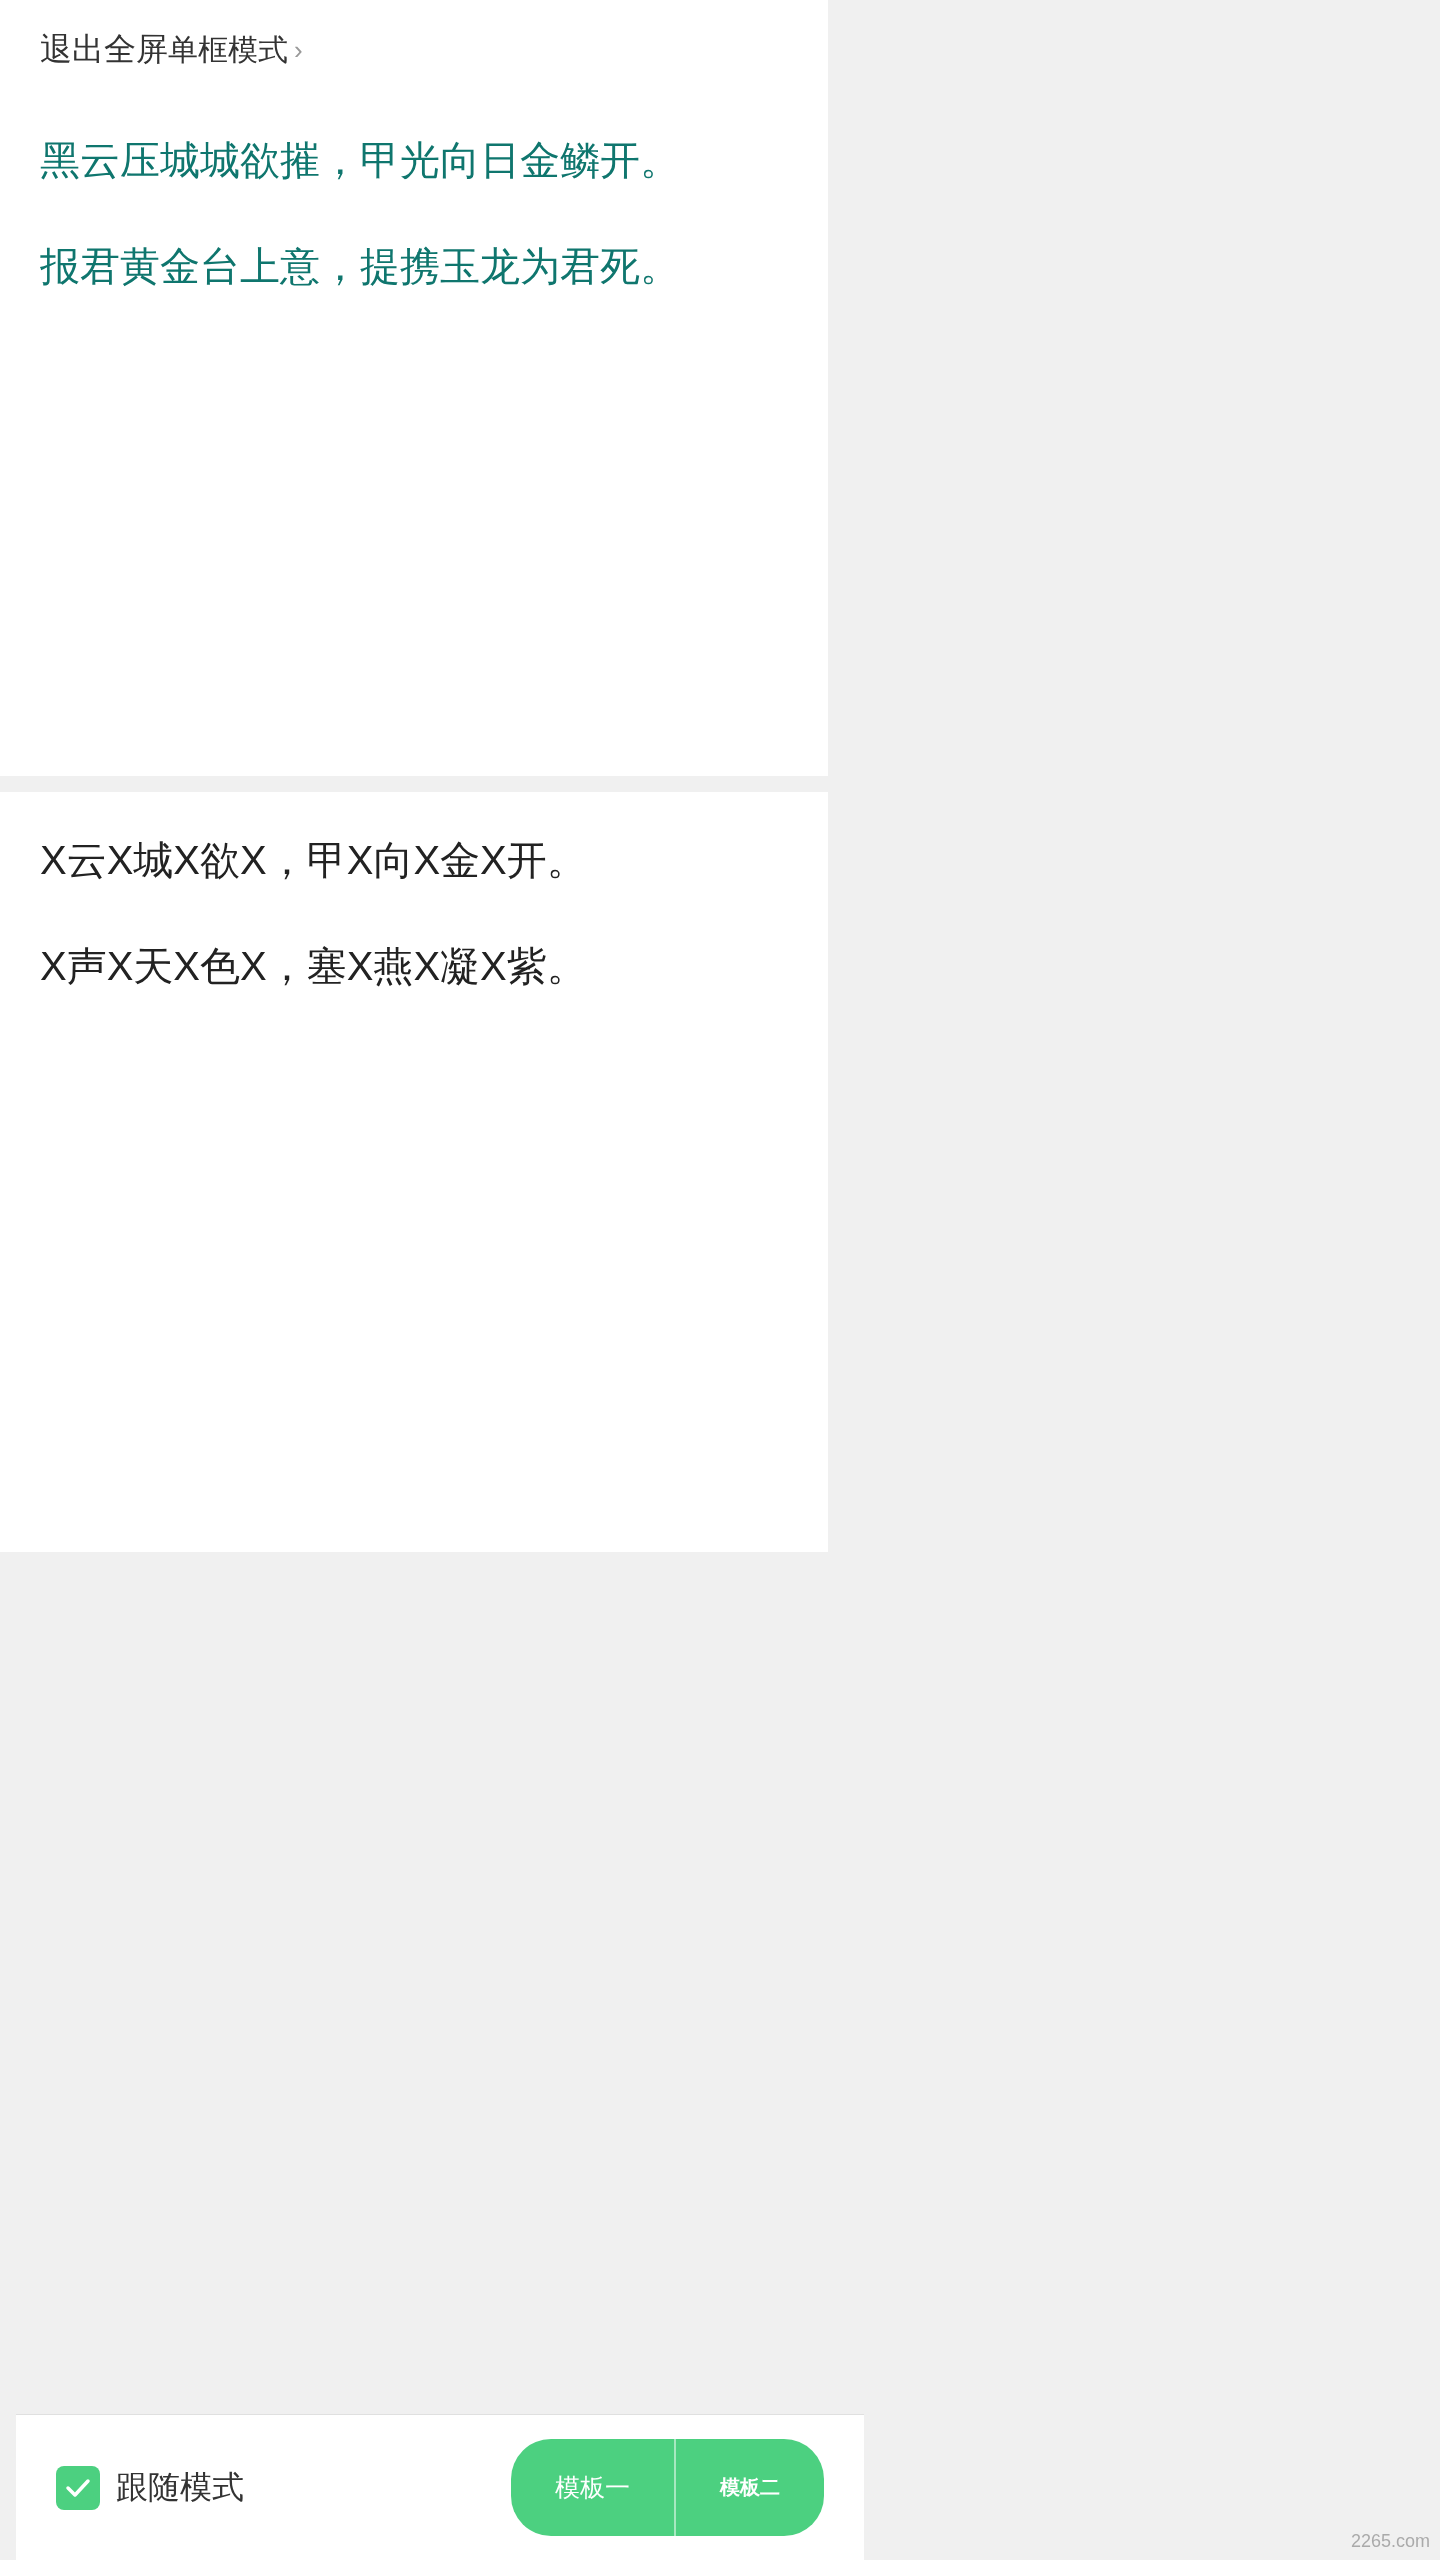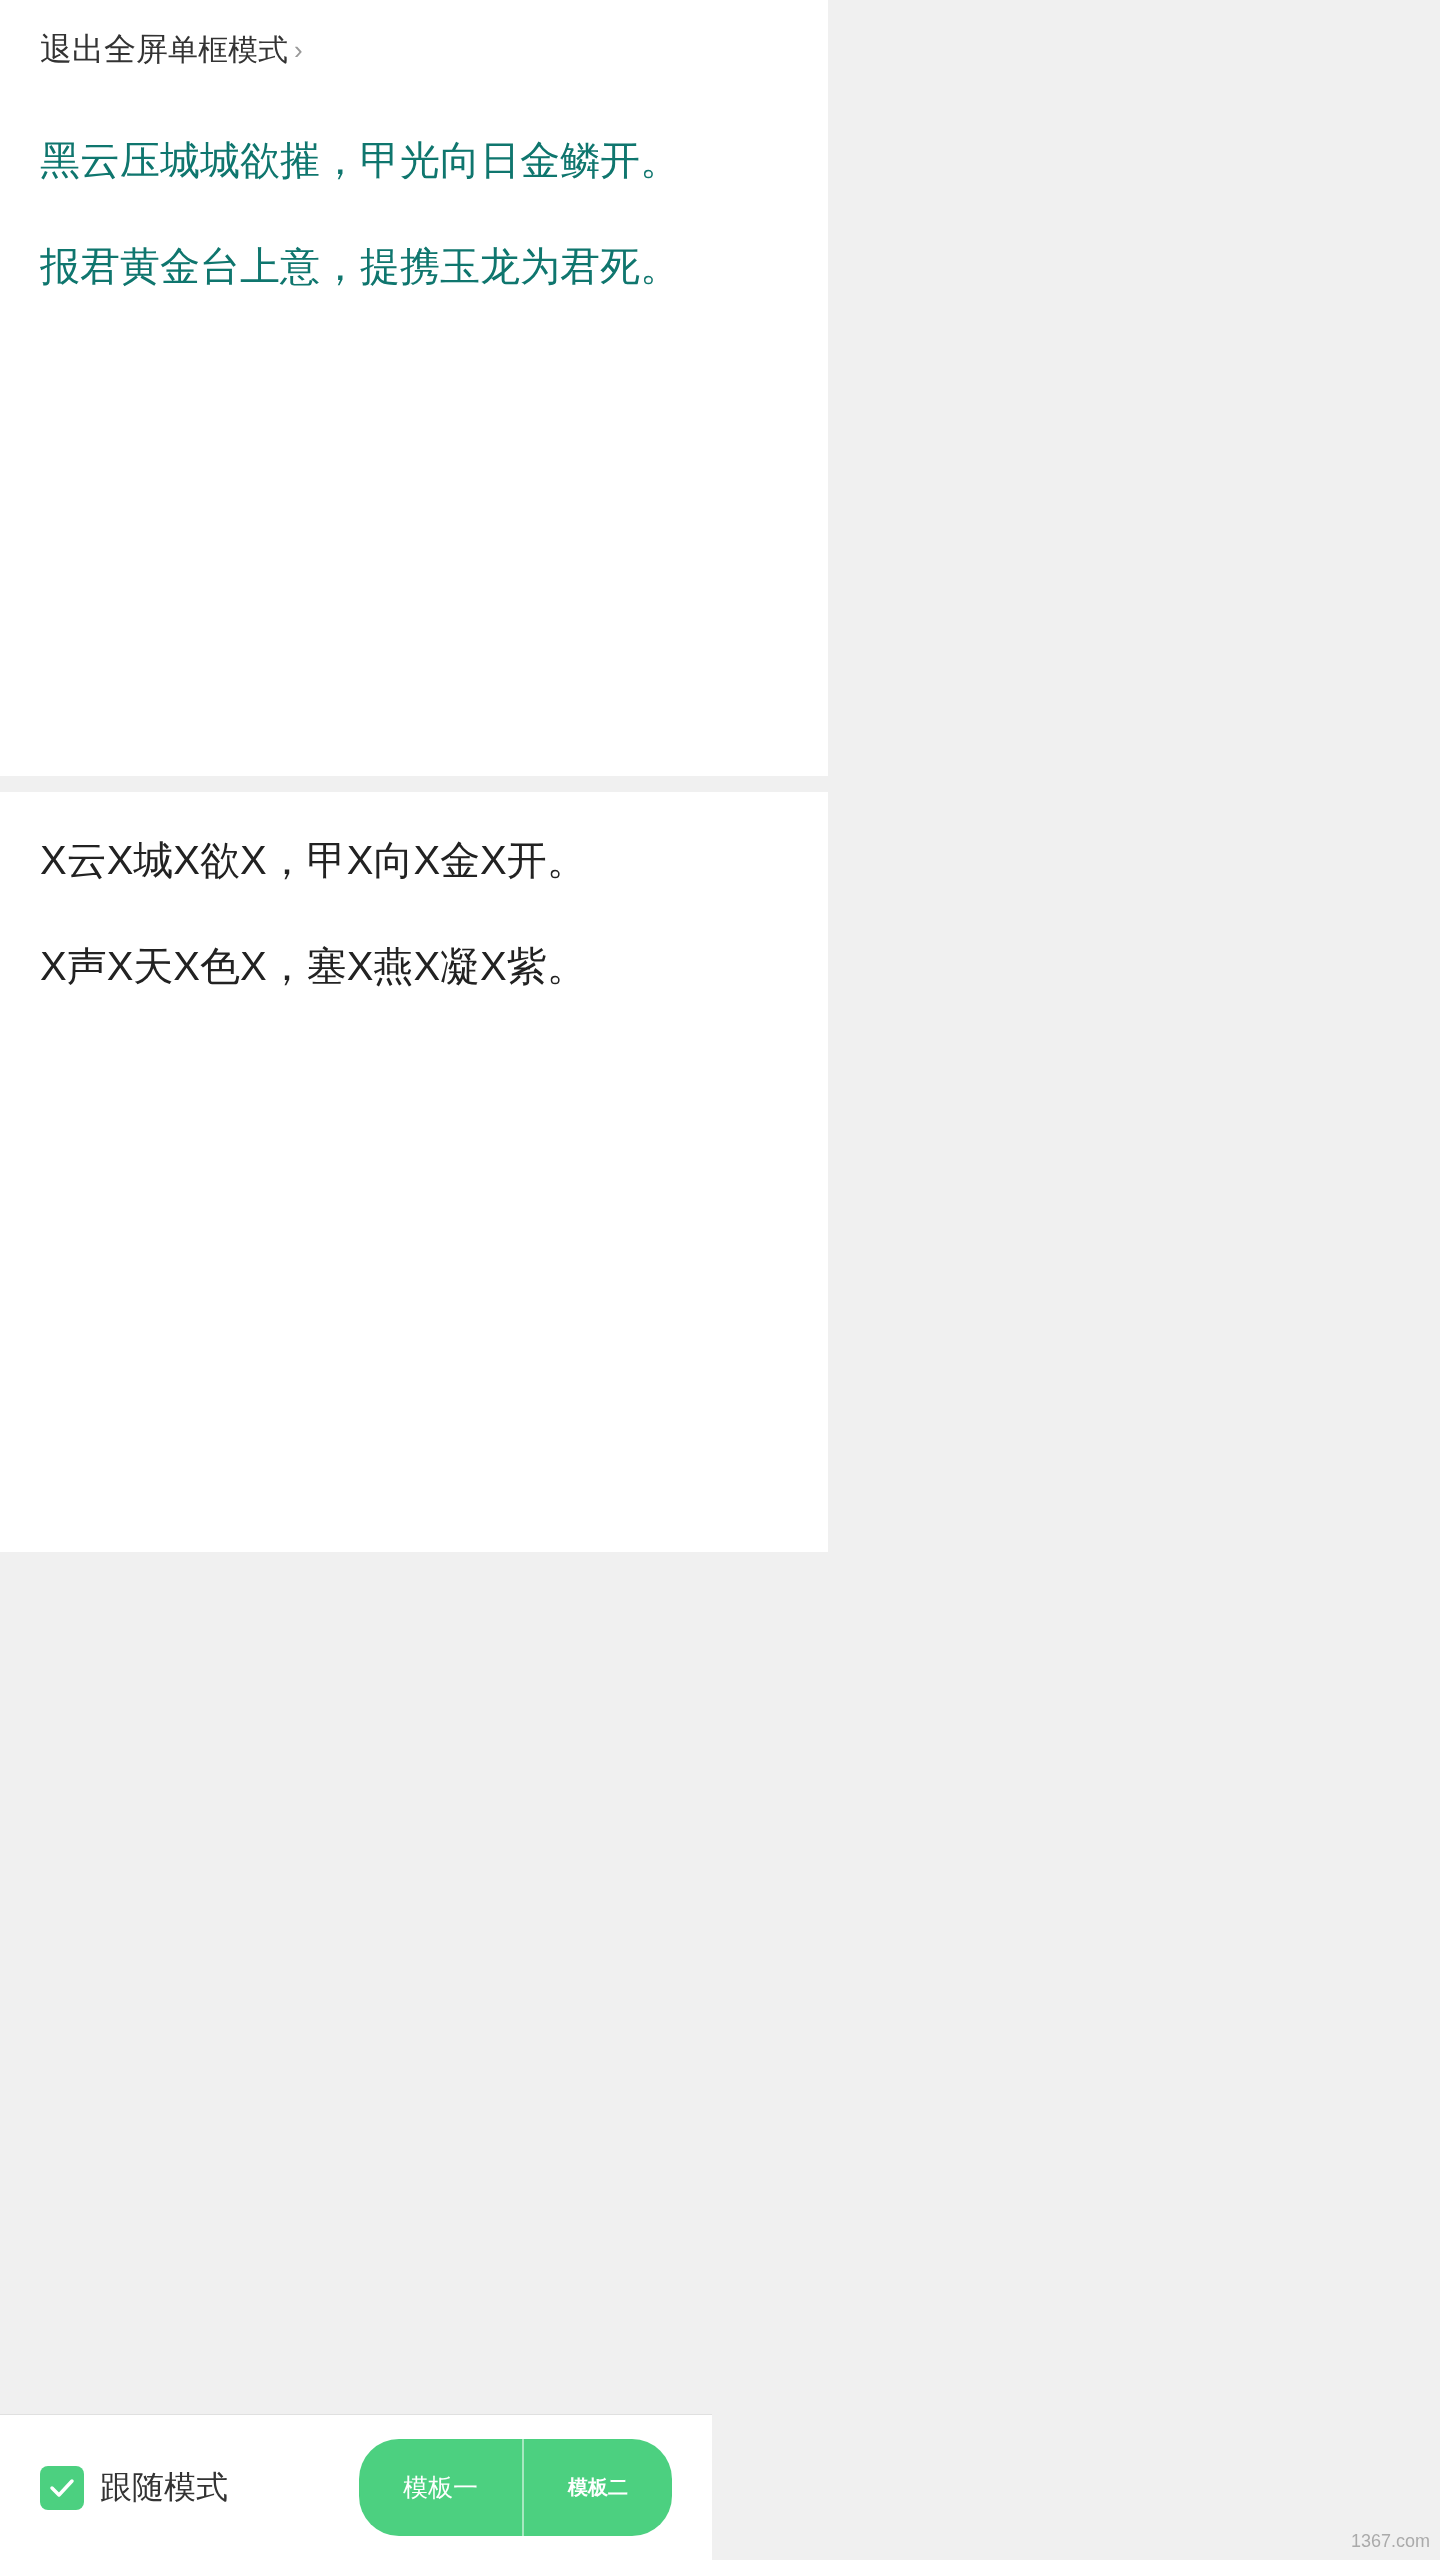--- a/index.html
+++ b/index.html
@@ -78,22 +78,22 @@
       margin-bottom: 50px;
     }
 
     .masked-line:last-child {
       margin-bottom: 0;
     }
 
     .bottom-bar {
       position: fixed;
       bottom: 0;
-      left: 0;
-      width: 712px;
+      left: 16px;
+      width: 848px;
       background-color: #ffffff;
       border-top: 1px solid #e0e0e0;
       padding: 24px 40px;
       display: flex;
       justify-content: space-between;
       align-items: center;
     }
 
     .follow-mode {
       display: flex;
@@ -185,13 +185,13 @@
       </svg>
     </div>
     <span class="follow-mode-label">跟随模式</span>
   </div>
   <div class="template-buttons">
     <button class="btn-template-one">模板一</button>
     <button class="btn-template-two">模板二</button>
   </div>
 </div>
 
-<div class="watermark">1367.com</div>
+<div class="watermark">2265.com</div>
 
 </body></html>

